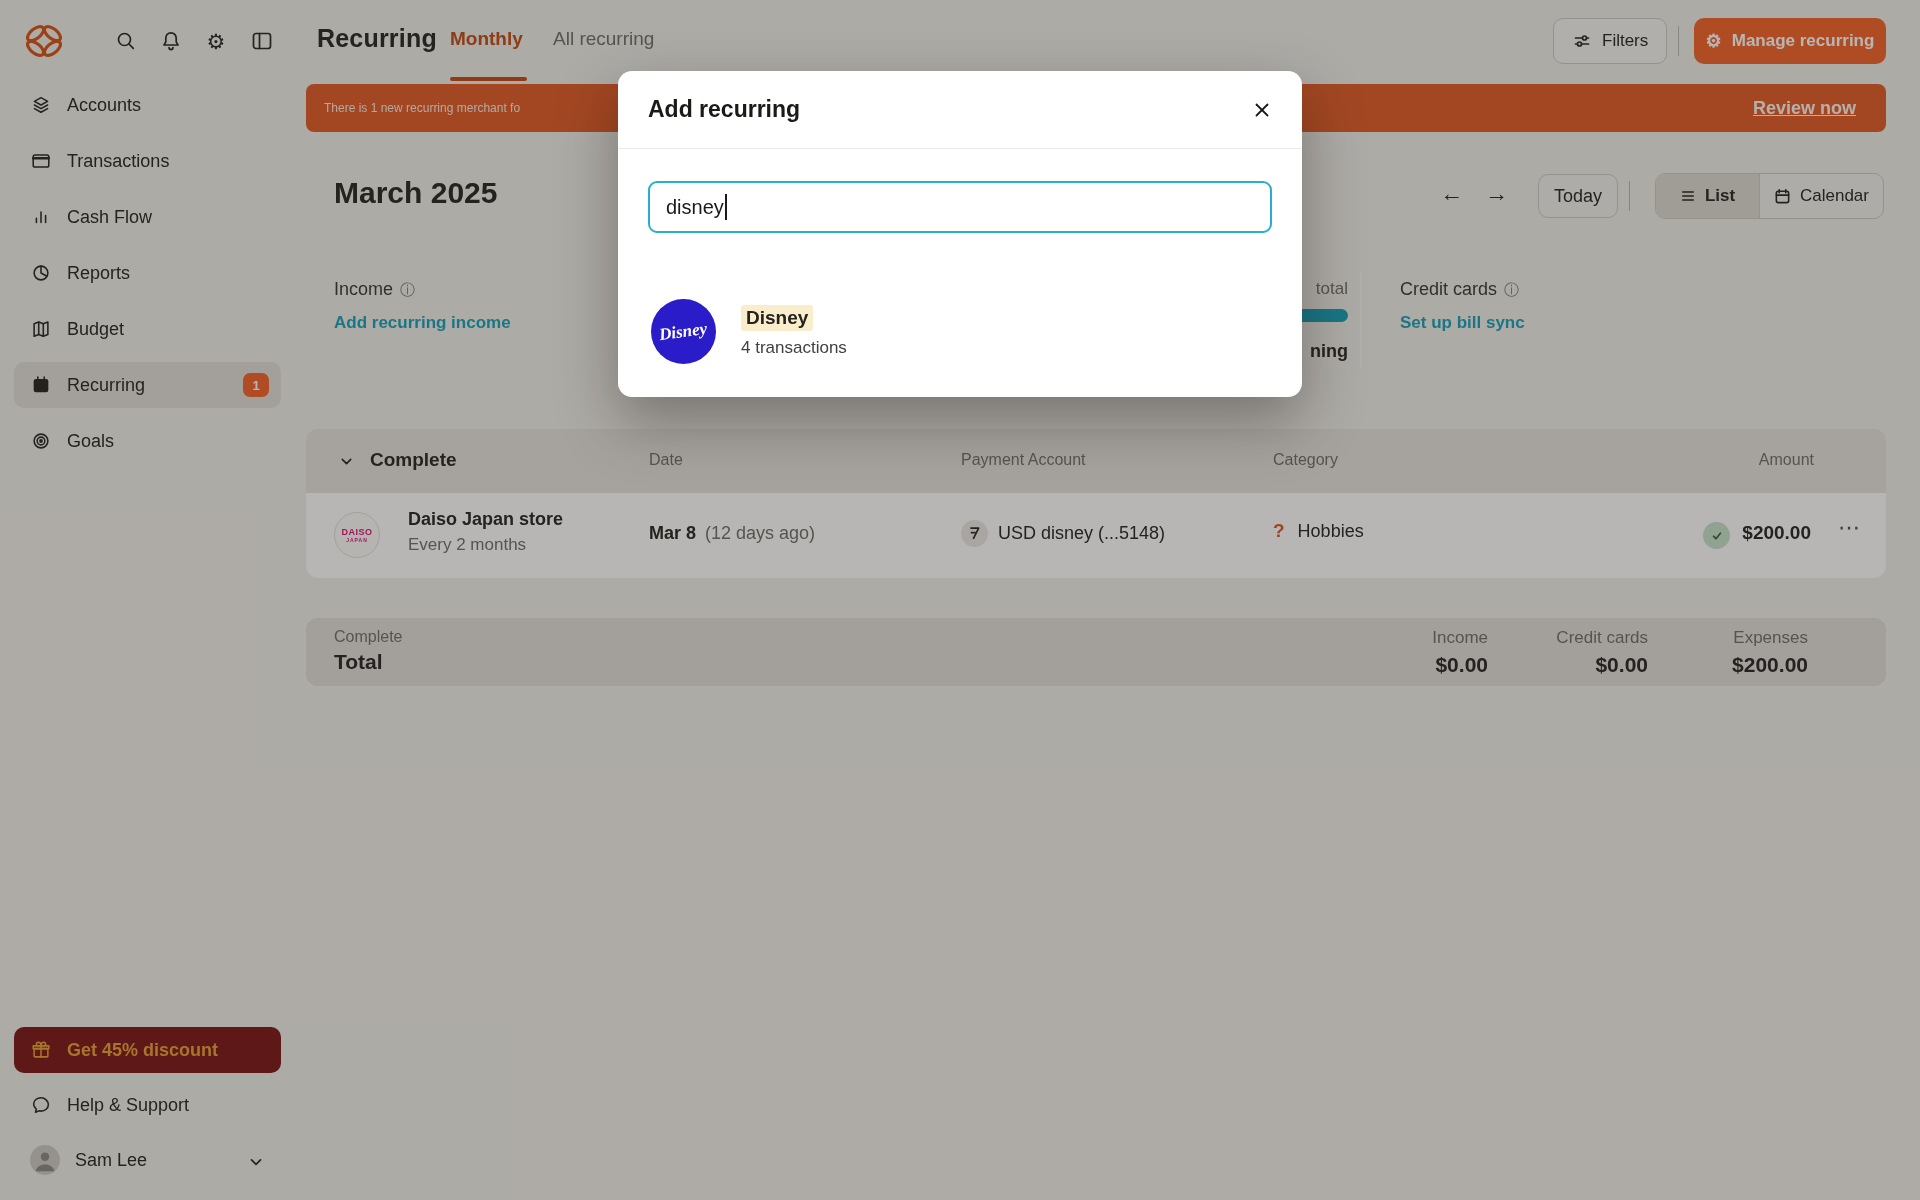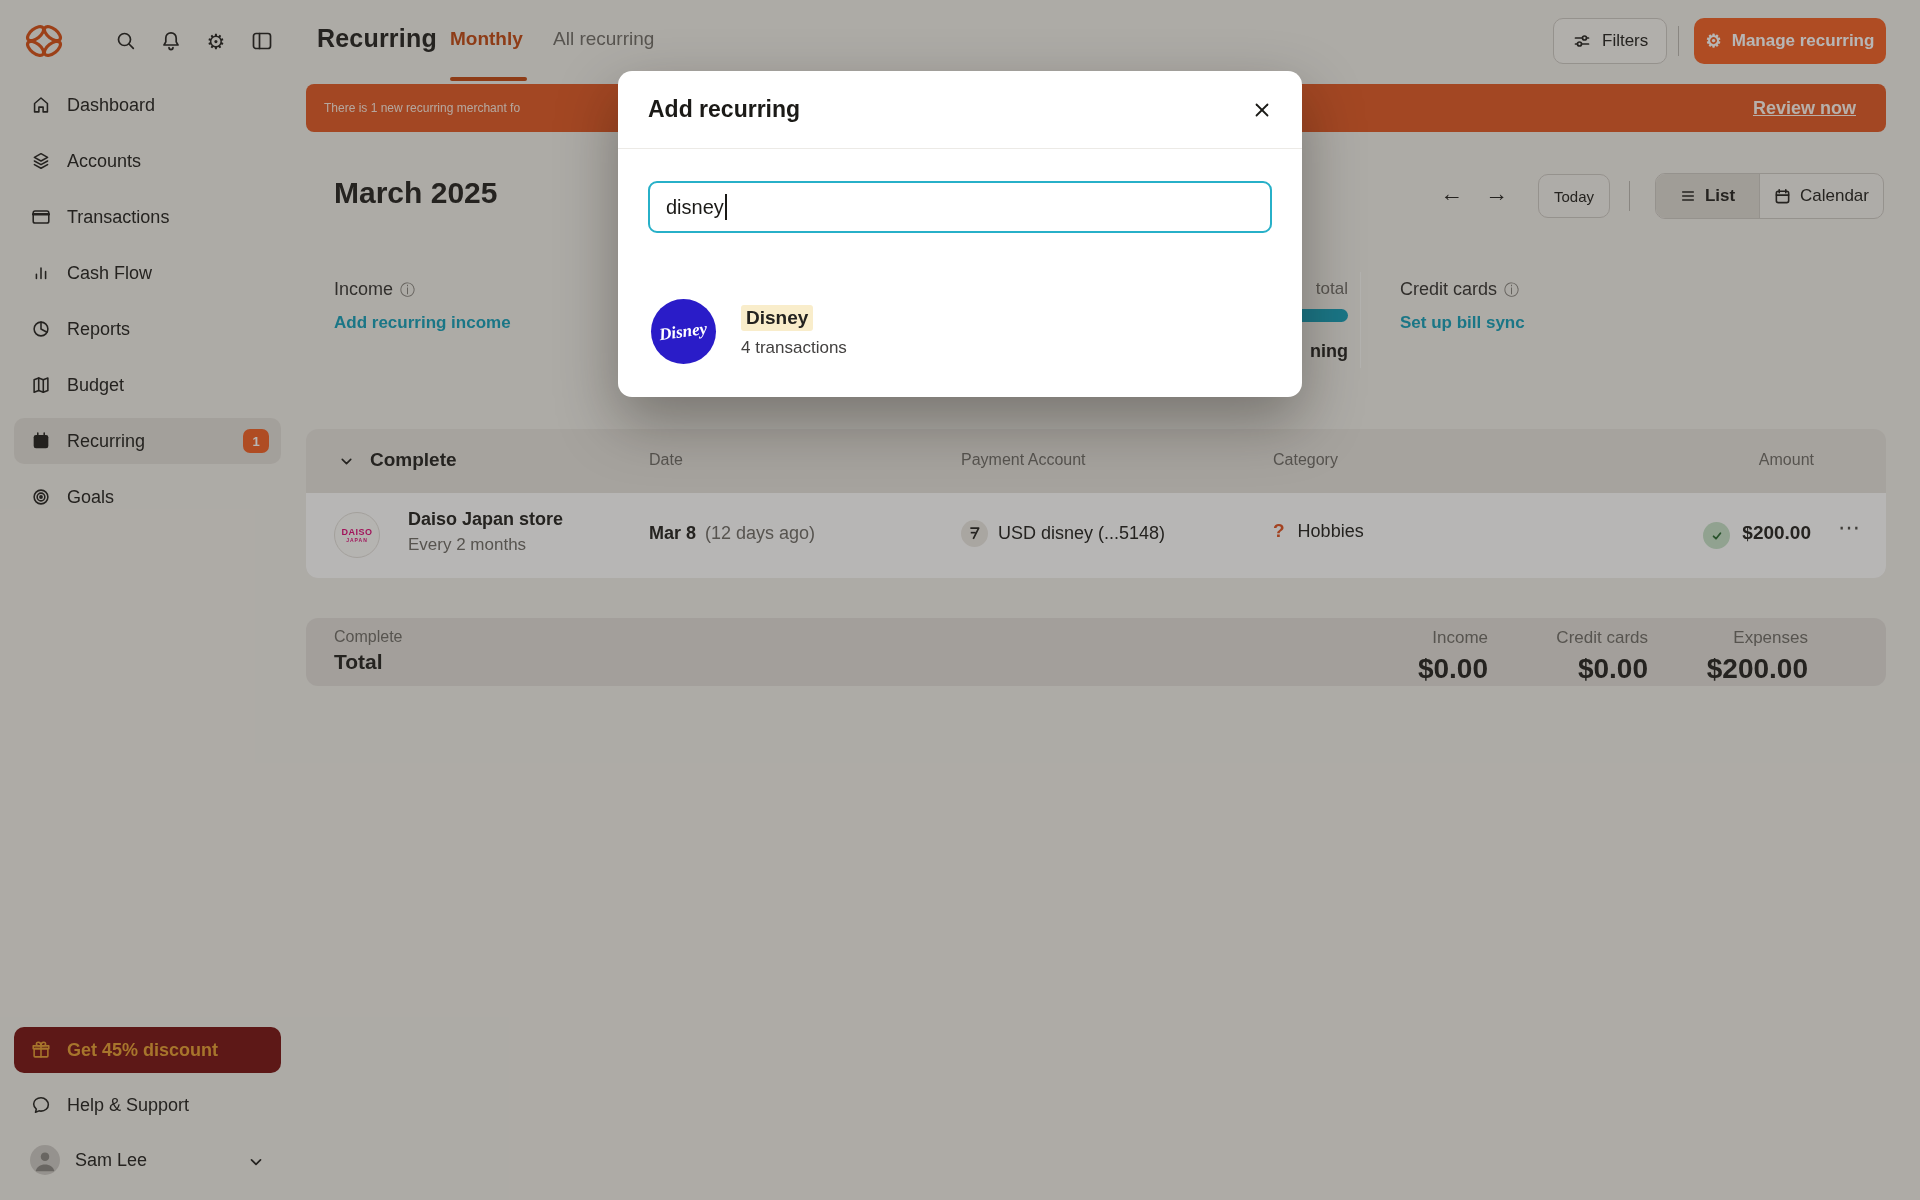--- a/index.html
+++ b/index.html
@@ -41,21 +41,21 @@
   .side-badge{position:absolute;right:12px;top:11px;width:26px;height:24px;border-radius:7px;background:var(--orange);color:#fff;font-size:13px;font-weight:700;display:flex;align-items:center;justify-content:center;}
   .side-foot{position:absolute;left:0;width:285px;}
   .discount{color:#E8A33B;font-weight:700;background:#7f1d1d;}
   .discount .ic{stroke:#E8A33B;}
   .avatar{width:30px;height:30px;border-radius:50%;background:#CFCCC7;overflow:hidden;flex:0 0 auto;}
   .user-chevron{position:absolute;right:16px;top:16px;}
 
   
   .month-title{position:absolute;left:334px;top:176px;font-size:30px;font-weight:700;}
   .nav-arrow{position:absolute;top:182px;font-size:23px;color:var(--ink);cursor:pointer;line-height:1;}
-  .today-btn{position:absolute;left:1538px;top:174px;height:44px;padding:0 15px;border:1px solid var(--border);border-radius:10px;display:flex;align-items:center;font-size:15px;background:#F3F1EC;cursor:pointer;}
+  .today-btn{position:absolute;left:1538px;top:174px;height:44px;padding:0 15px;border:1px solid var(--border);border-radius:10px;display:flex;align-items:center;font-size:18px;background:#F3F1EC;cursor:pointer;}
   .mh-divider{position:absolute;left:1629px;top:181px;width:1px;height:30px;background:#BEBBB5;}
   .segmented{position:absolute;left:1655px;top:173px;height:46px;width:229px;border:1px solid var(--border);border-radius:10px;display:flex;overflow:hidden;background:#F3F1EC;}
   .segment{display:flex;align-items:center;justify-content:center;gap:9px;font-size:17px;cursor:pointer;flex:1;}
   .segment.active{background:#DFDCD5;font-weight:700;}
 
   
   .sum-label{font-size:18px;color:#403E3B;display:flex;align-items:center;gap:7px;}
   .info-glyph{color:#8A8781;font-size:15px;line-height:1;}
   .sum-link{font-size:17px;font-weight:700;color:var(--teal);margin-top:13px;cursor:pointer;}
   .frag{position:absolute;left:1150px;width:198px;text-align:right;}
@@ -85,21 +85,21 @@
   .cell-amt{position:absolute;right:75px;top:29px;font-size:19px;font-weight:700;}
   .row-menu{position:absolute;right:24px;top:22px;font-size:22px;color:#55534F;letter-spacing:2px;cursor:pointer;}
 
   
   .total-strip{position:absolute;left:306px;top:618px;width:1580px;height:68px;background:var(--strip-grey);border-radius:12px;}
   .ts-group{position:absolute;left:28px;top:10px;font-size:16px;color:var(--grey);}
   .ts-total{position:absolute;left:28px;top:32px;font-size:21px;font-weight:700;}
   .ts-stats{position:absolute;right:78px;top:10px;display:flex;gap:56px;}
   .ts-stat{text-align:right;min-width:104px;}
   .ts-stat .lab{font-size:17px;color:var(--grey);}
-  .ts-stat .val{font-size:28px;font-weight:700;margin-top:5px;}
+  .ts-stat .val{font-size:21px;font-weight:700;margin-top:5px;}
 
   
   .overlay{position:absolute;inset:0;background:rgba(18,13,9,.30);z-index:50;}
   .modal{position:absolute;left:618px;top:71px;width:684px;height:326px;background:#fff;border-radius:14px;z-index:60;box-shadow:0 24px 60px rgba(20,14,8,.35);}
   .modal-head{position:absolute;left:0;top:0;right:0;height:78px;display:flex;align-items:center;justify-content:space-between;padding:16px 30px;border-bottom:1px solid #ECEAE6;}
   .modal-title{font-size:23px;font-weight:700;color:#1B1A17;}
   .modal-close{cursor:pointer;}
   .search-box{position:absolute;left:30px;top:110px;width:624px;height:52px;border:2px solid #27B0C8;border-radius:9px;display:flex;align-items:center;padding:0 16px;font-size:20px;color:#1B1A17;cursor:text;}
   .caret{display:inline-block;width:2px;height:26px;background:#1B1A17;margin-left:1px;animation:blink 1s steps(1) infinite;}
   @keyframes blink{50%{opacity:0;}}
@@ -175,28 +175,20 @@
 
   <div class="banner">
     <div class="banner-text">There is 1 new recurring merchant fo</div>
     <div class="banner-link">Review now</div>
   </div>
 
   <div class="sidebar">
     <div class="side-item">
       <svg width="22" height="22" viewBox="0 0 24 24">
           <g class="ic">
-            <path d="M5 10.4 12 4.4l7 6v9.1h-4.7v-5.2H9.7v5.2H5z"></path>
-          </g>
-        </svg>
-      <span>Dashboard</span>
-    </div>
-    <div class="side-item">
-      <svg width="22" height="22" viewBox="0 0 24 24">
-          <g class="ic">
             <path d="M12 4 4.8 8 12 12l7.2-4z"></path>
             <path d="M4.8 12 12 16l7.2-4"></path>
             <path d="M4.8 15.9 12 19.9l7.2-4"></path>
           </g>
         </svg>
       <span>Accounts</span>
     </div>
     <div class="side-item">
       <svg width="22" height="22" viewBox="0 0 24 24">
           <g class="ic">

